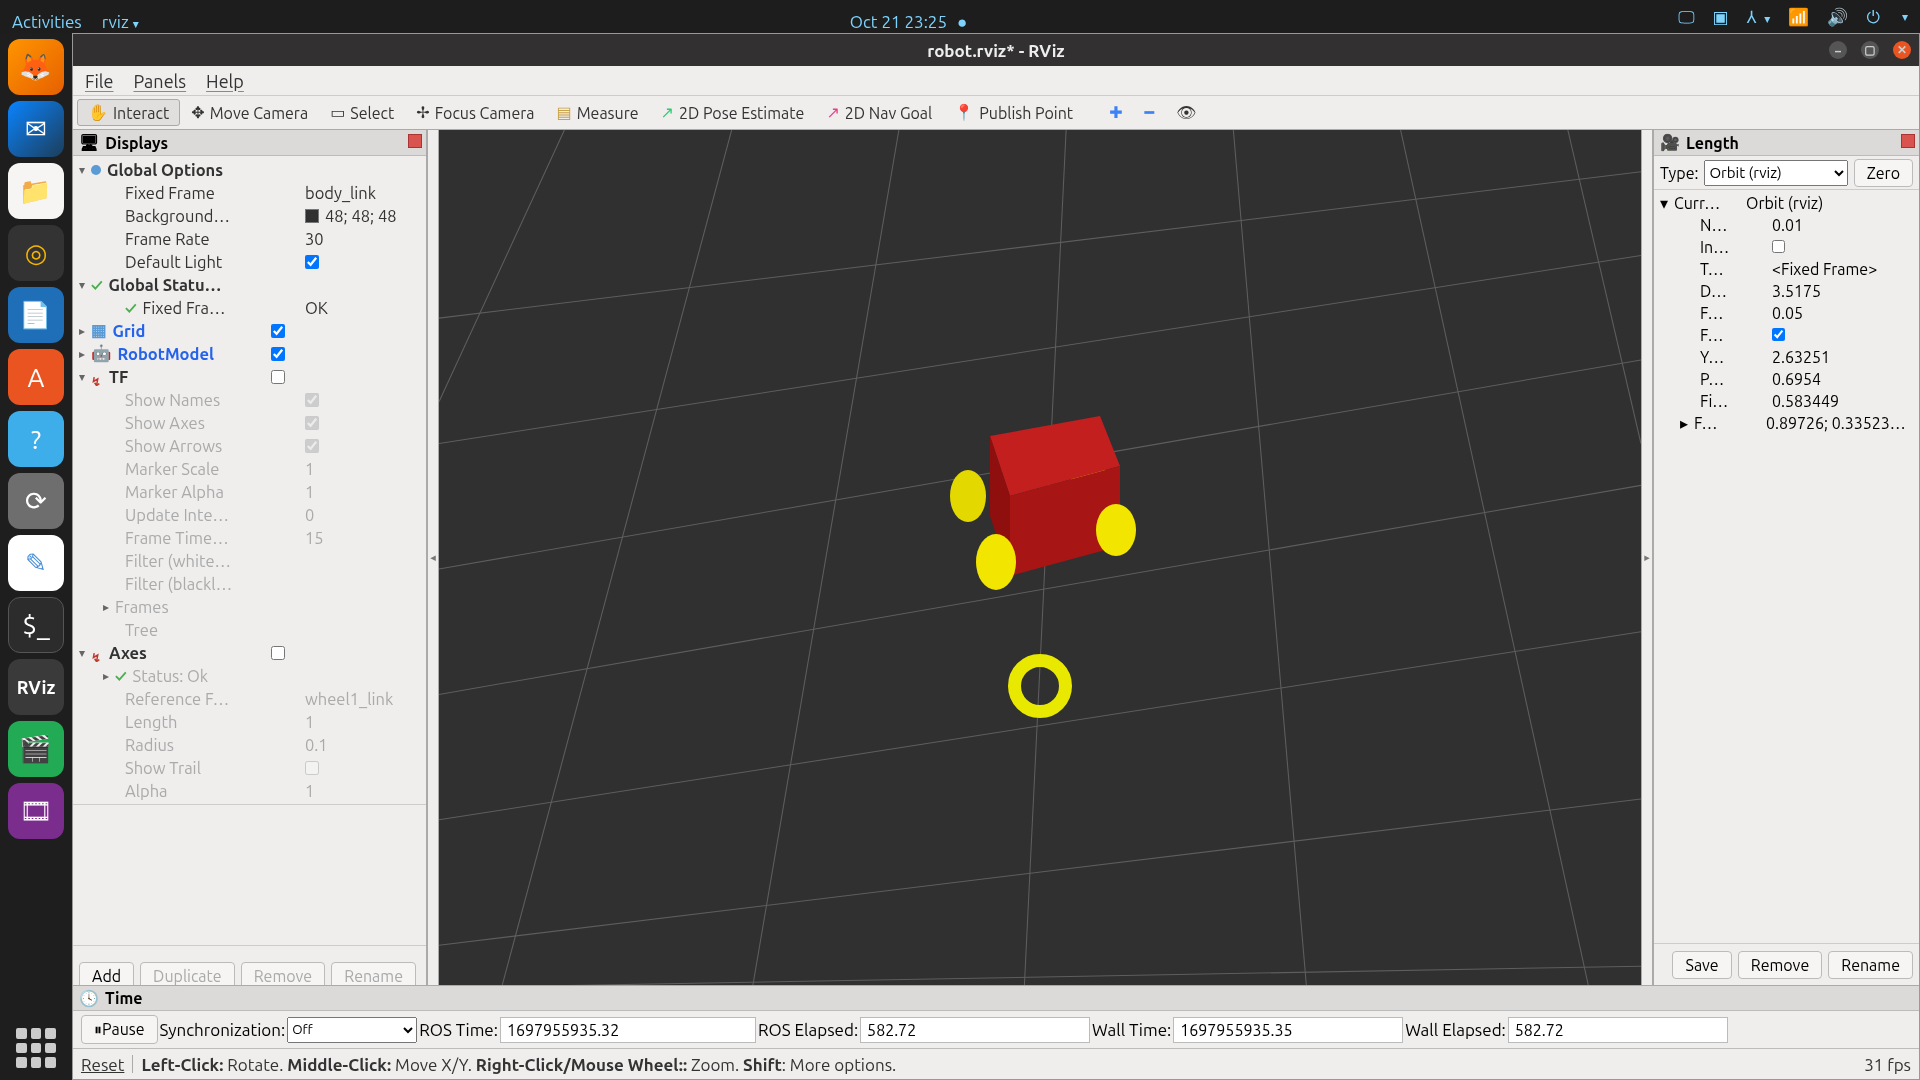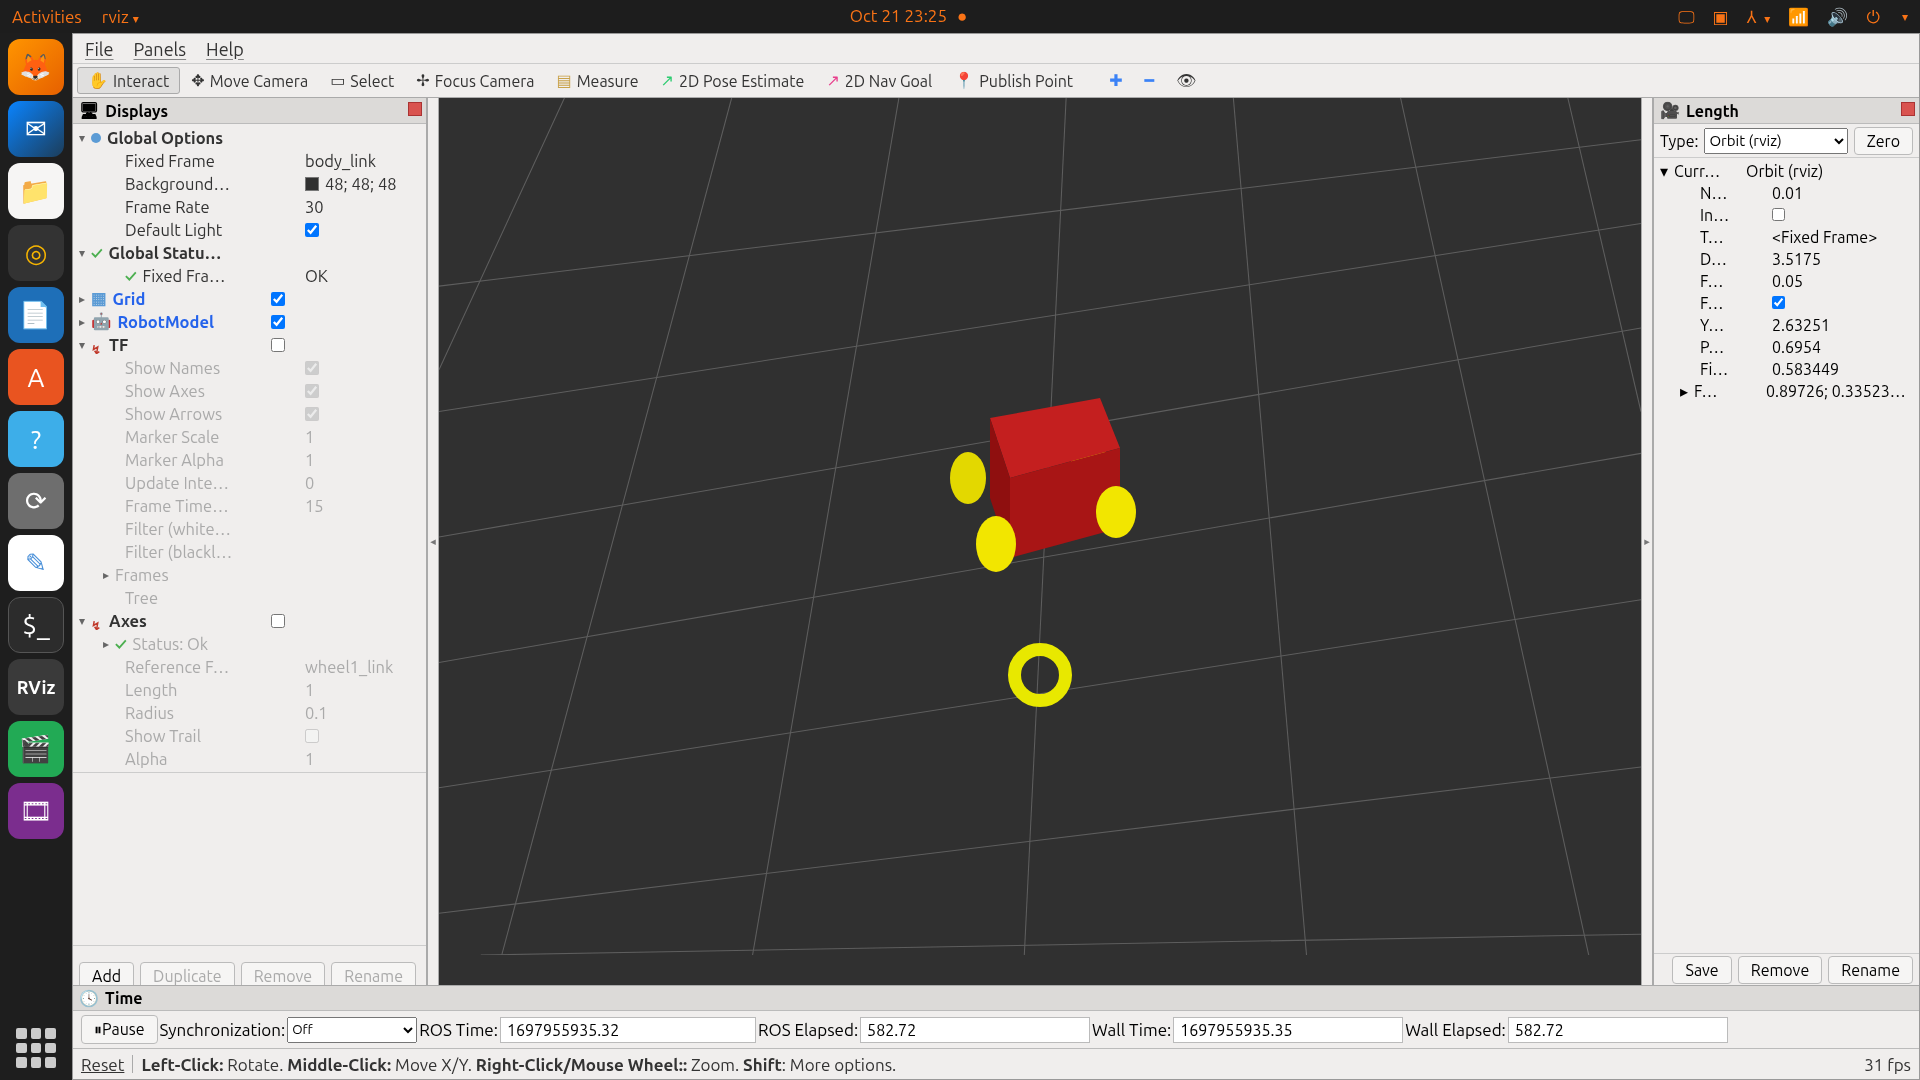--- a/index.html
+++ b/index.html
@@ -1,19 +1,19 @@
 <!DOCTYPE html>
 <html><head>
 <meta charset="utf-8">
 <style>
 * { box-sizing: border-box; margin: 0; padding: 0; font-family: Ubuntu, "Segoe UI", sans-serif; }
 body { width: 1920px; height: 1080px; background: #2c2c2c; overflow: hidden; font-size: 17px; transform-origin: top left; }
 
 
-.gnome-bar { height: 33px; background: #1d1d1d; color: #f97316; display: flex; align-items: center; padding: 12px 12px; font-size: 17px; }
+.gnome-bar { height: 33px; background: #1d1d1d; color: #7dd3fc; display: flex; padding: 12px 12px; font-size: 17px; }
 .gnome-bar .left { display: flex; gap: 20px; }
 .gnome-bar .center { flex: 1; text-align: center; }
 .gnome-bar .right { display: flex; gap: 18px; align-items: center; }
 .gnome-bar .item { cursor: pointer; }
 .tri-down { font-size: 12px; margin-left: 4px; }
 
 
 .titlebar { height: 32px; background: #323030; color: #eee; display: flex; align-items: center; justify-content: center; position: relative; font-weight: bold; }
 .titlebar .winbtns { position: absolute; right: 8px; display: flex; gap: 14px; }
 .titlebar .winbtn { width: 18px; height: 18px; border-radius: 50%; background: #555; color:#ccc; font-size:12px; display:flex; align-items:center; justify-content:center; }
@@ -91,21 +91,21 @@
 .panel-splitter { width:12px; background:#f0eeed; border-left:1px solid #aaa; border-right:1px solid #aaa; display:flex; align-items:center; justify-content:center; color:#777; font-size:11px; cursor:col-resize;}
 
 
 .views { width:266px; background:#f0eeed; border-left:1px solid #aaa; display:flex; flex-direction:column;}
 .views .typebar { height:34px; display:flex; align-items:center; gap:6px; padding: 0 6px; border-bottom:1px solid #ccc; font-size:16px;}
 .views .typebar select { flex:1; height:26px; font-size:15px;}
 .views .vtree { flex:1; font-size:16px; padding:2px 0;}
 .views .vrow { display:flex; height:22px; align-items:center;}
 .views .vname { flex: 0 0 78px; padding-left:6px; overflow:hidden; text-overflow:ellipsis;}
 .views .vval { flex:1; }
-.views .btnrow { height:32px; border-top:1px solid #ccc; display:flex; align-items:center; gap:6px; padding:0 6px; justify-content:flex-end;}
+.views .btnrow { height:42px; border-top:1px solid #ccc; display:flex; align-items:center; gap:6px; padding:0 6px; justify-content:flex-end;}
 
 
 .timebar-title { height:26px; background:#dcdad8; border-top: 1px solid #aaa; border-bottom:1px solid #bbb; display:flex; align-items:center; padding:0 6px; gap:6px; font-size:16px; font-weight:bold; }
 .timebar { height: 38px; display:flex; align-items:center; gap: 2px; padding: 0 8px; background:#f0eeed; border-bottom: 1px solid #bbb; font-size:17px;}
 .timebar .tinput { height:26px; border:1px solid #bbb; background:#fff; padding:0 6px; font-size:16px;}
 .timebar select { height:26px;}
 .statusbar { height: 30px; display:flex; align-items:center; padding: 0 8px; font-size:17px; color:#333; gap:8px;}
 .statusbar .reset { text-decoration:underline; cursor:pointer;}
 .statusbar .fps { margin-left:auto;}
 
@@ -151,20 +151,28 @@
       <span></span>
       <span></span>
       <span></span>
       <span></span>
       <span></span>
       <span></span>
     </div>
 </div>
 
 <div class="app">
+  <div class="titlebar">
+    <span>robot.rviz* - RViz</span>
+    <div class="winbtns">
+      <div class="winbtn">–</div>
+      <div class="winbtn">▢</div>
+      <div class="winbtn close">✕</div>
+    </div>
+  </div>
 
   <div class="menubar">
     <span>File</span>
     <span>Panels</span>
     <span>Help</span>
   </div>
 
   <div class="toolbar">
     <div class="tbtn active">
         <span>✋</span>

